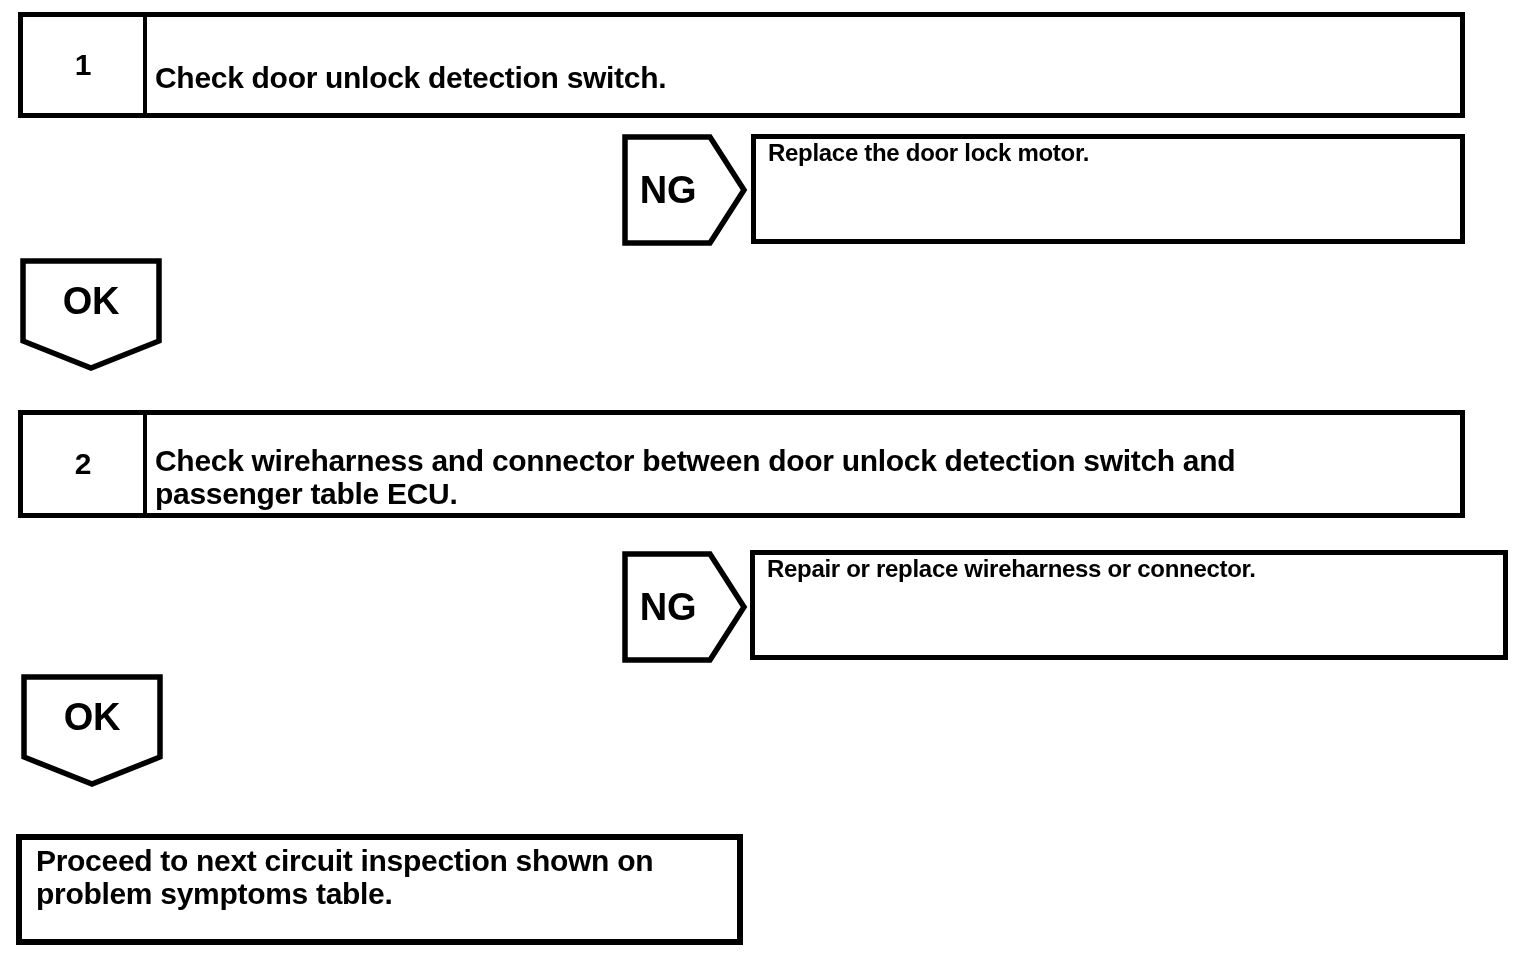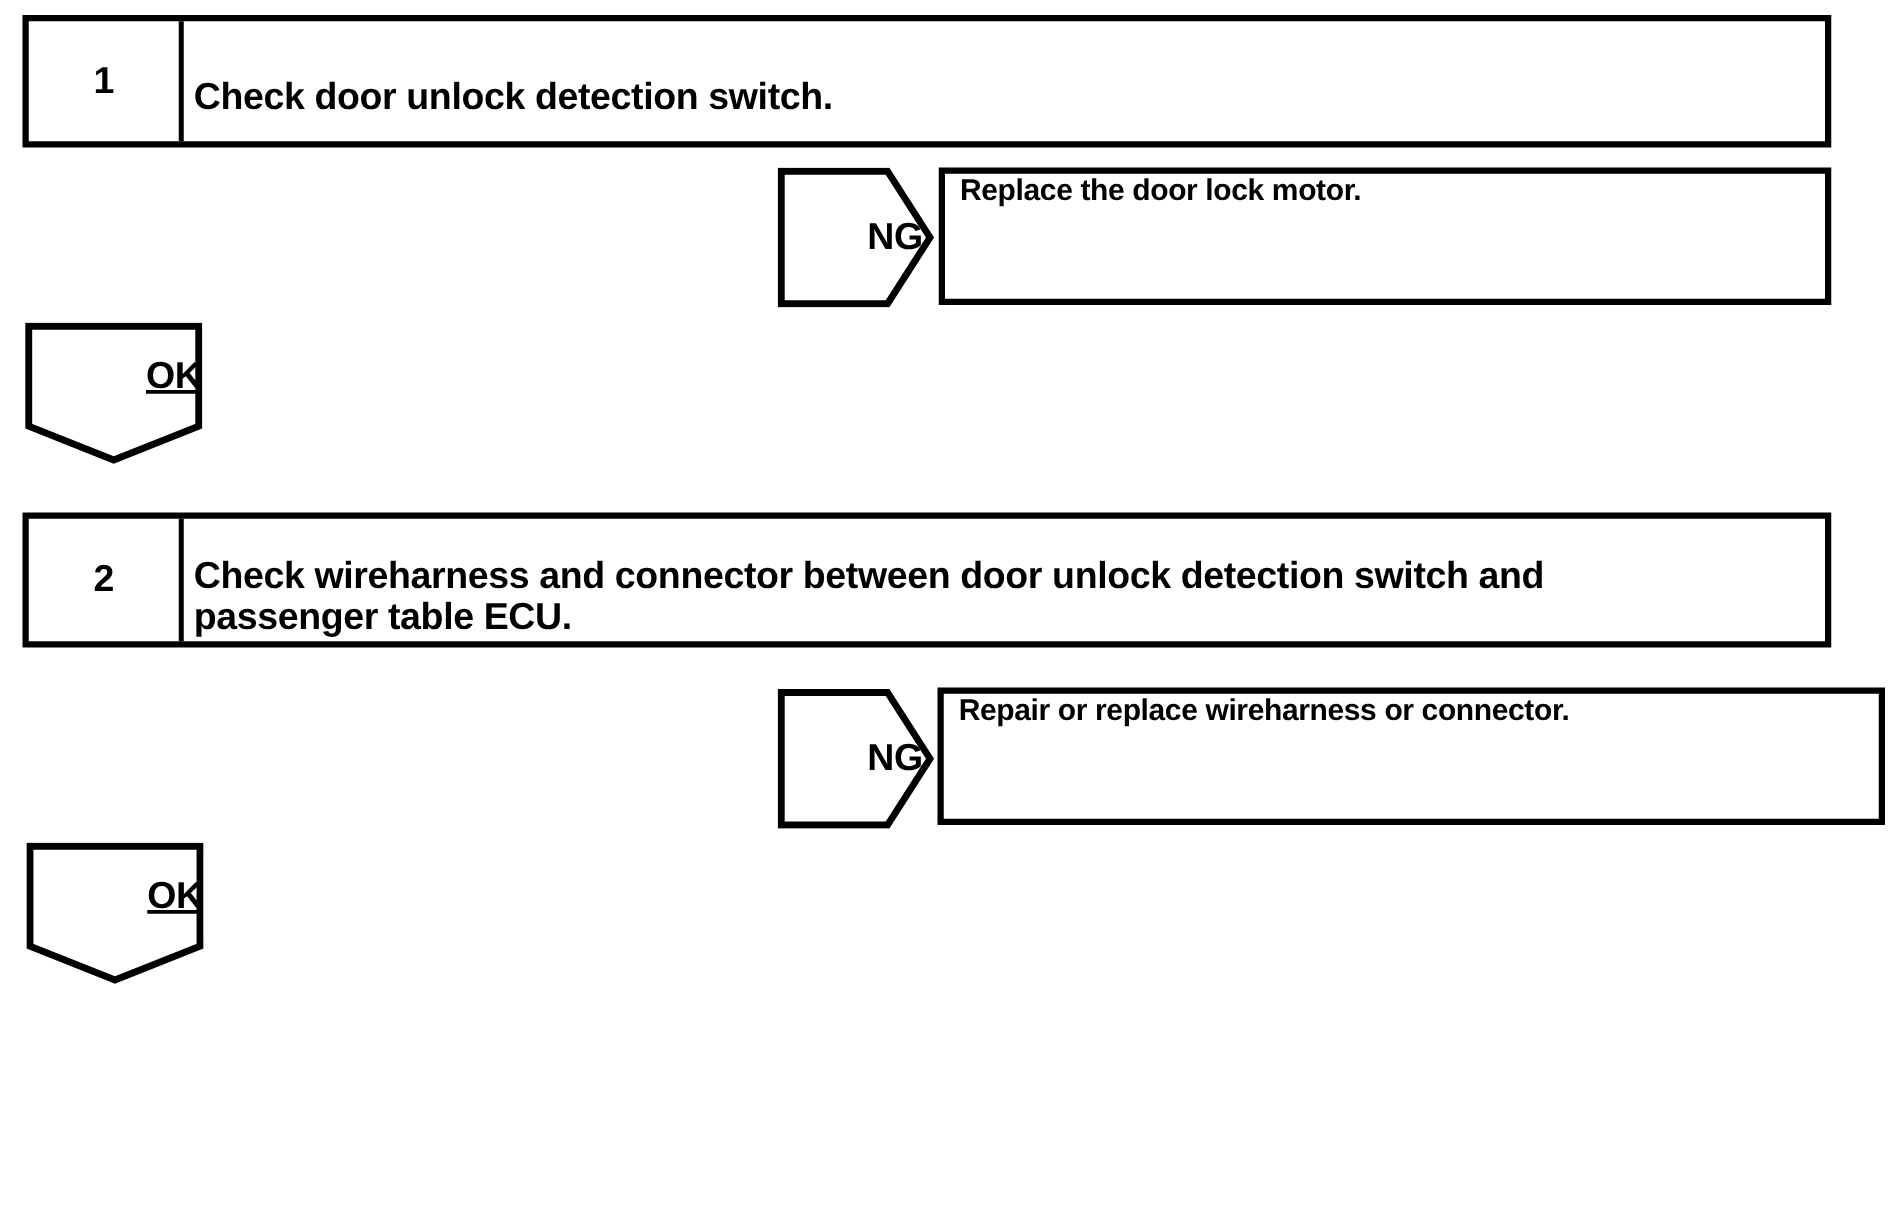--- a/index.html
+++ b/index.html
@@ -48,33 +48,32 @@
   }
   
   .connector {
     position: absolute;
   }
   .connector svg {
     display: block;
   }
   .conn-label {
     position: absolute;
-    font-size: 30px;
+    font-size: 38px;
     display: flex;
     align-items: center;
     justify-content: center;
-    margin-left: 48px;
   }
   .ng-label-wrap {
     left: 0; top: 0;
     width: 92px; height: 112px;
   }
   .ok-label-wrap {
     left: 0; top: 0;
-    width: 142px; height: 86px; text-decoration: underline;
+    width: 142px; height: 86px;
   }
   .result-box {
     position: absolute;
     border: 5px solid #000000;
     box-sizing: border-box;
     display: flex;
     align-items: flex-start;
     padding-left: 12px;
     font-size: 24px;
     white-space: nowrap;
@@ -143,14 +142,18 @@
     <div class="tline">Repair or replace wireharness or connector.</div>
   </div>
 
   <div class="connector" style="left:21px; top:674px; width:142px; height:114px;">
     <svg width="142" height="114" viewBox="0 0 142 114">
       <polygon points="3,3 139,3 139,83 71,110 3,83" fill="#ffffff" stroke="#000000" stroke-width="5.5"></polygon>
     </svg>
     <span class="conn-label ok-label-wrap">OK</span>
   </div>
 
+  <div class="final-box" style="left:16px; top:834px; width:727px; height:111px;">
+    <div class="tline">Proceed to next circuit inspection shown on</div>
+    <div class="tline">problem symptoms table.</div>
+  </div>
 
 </div>
 
 </body></html>

